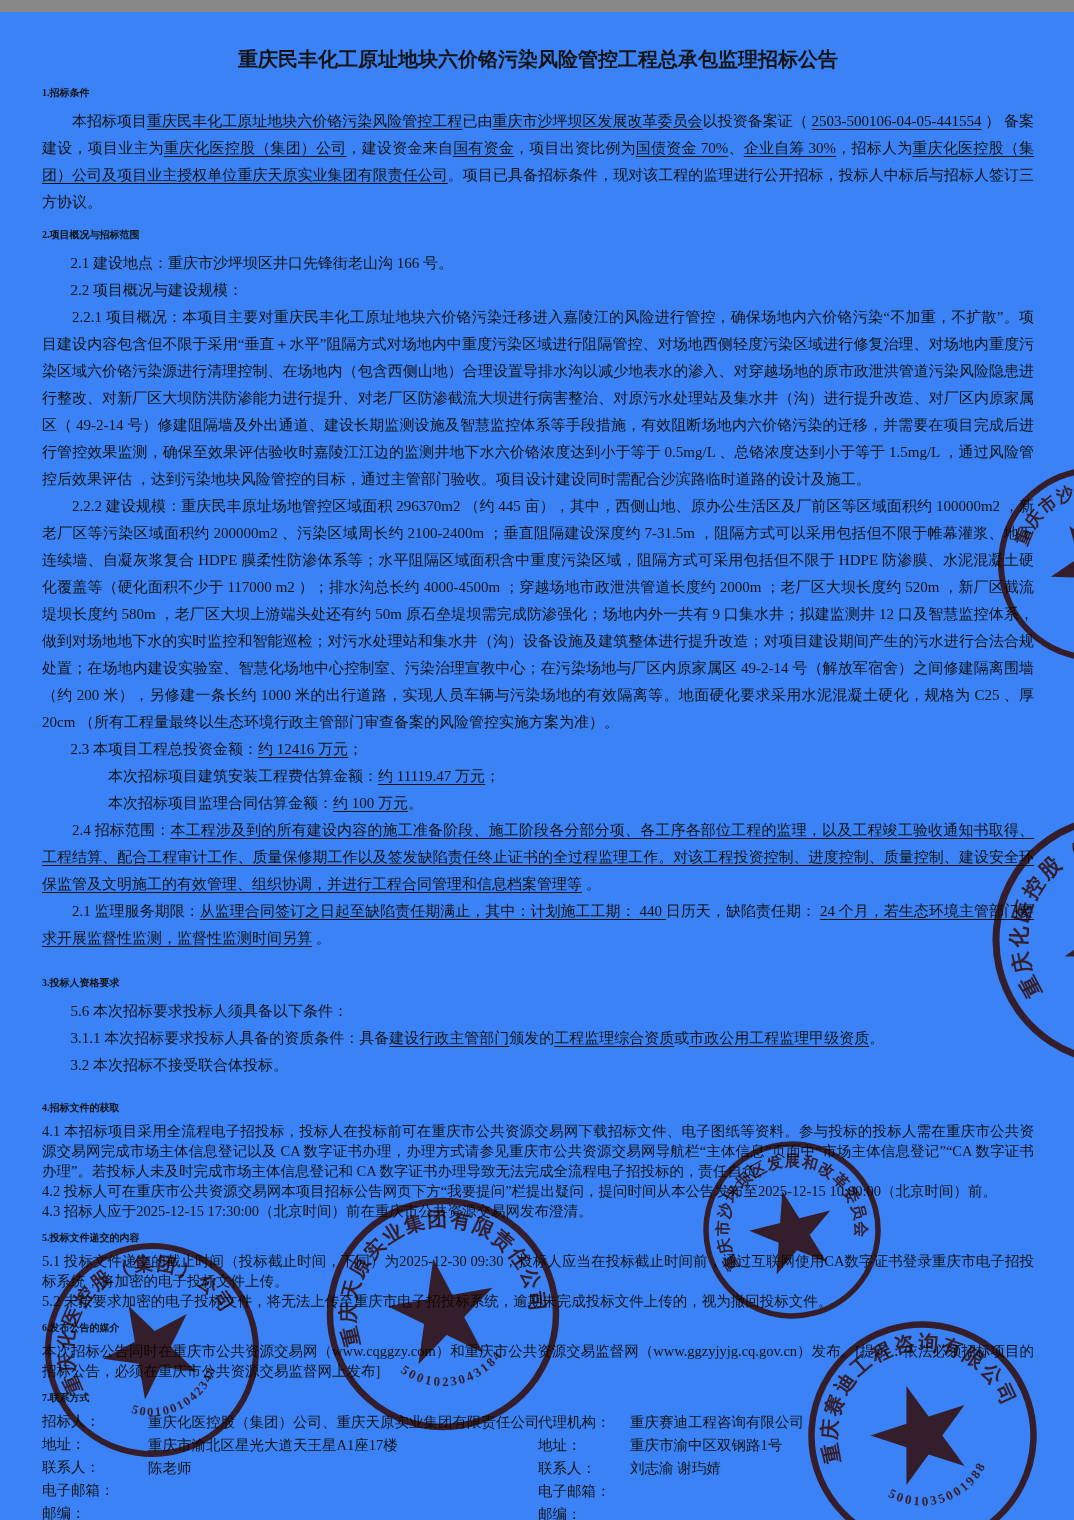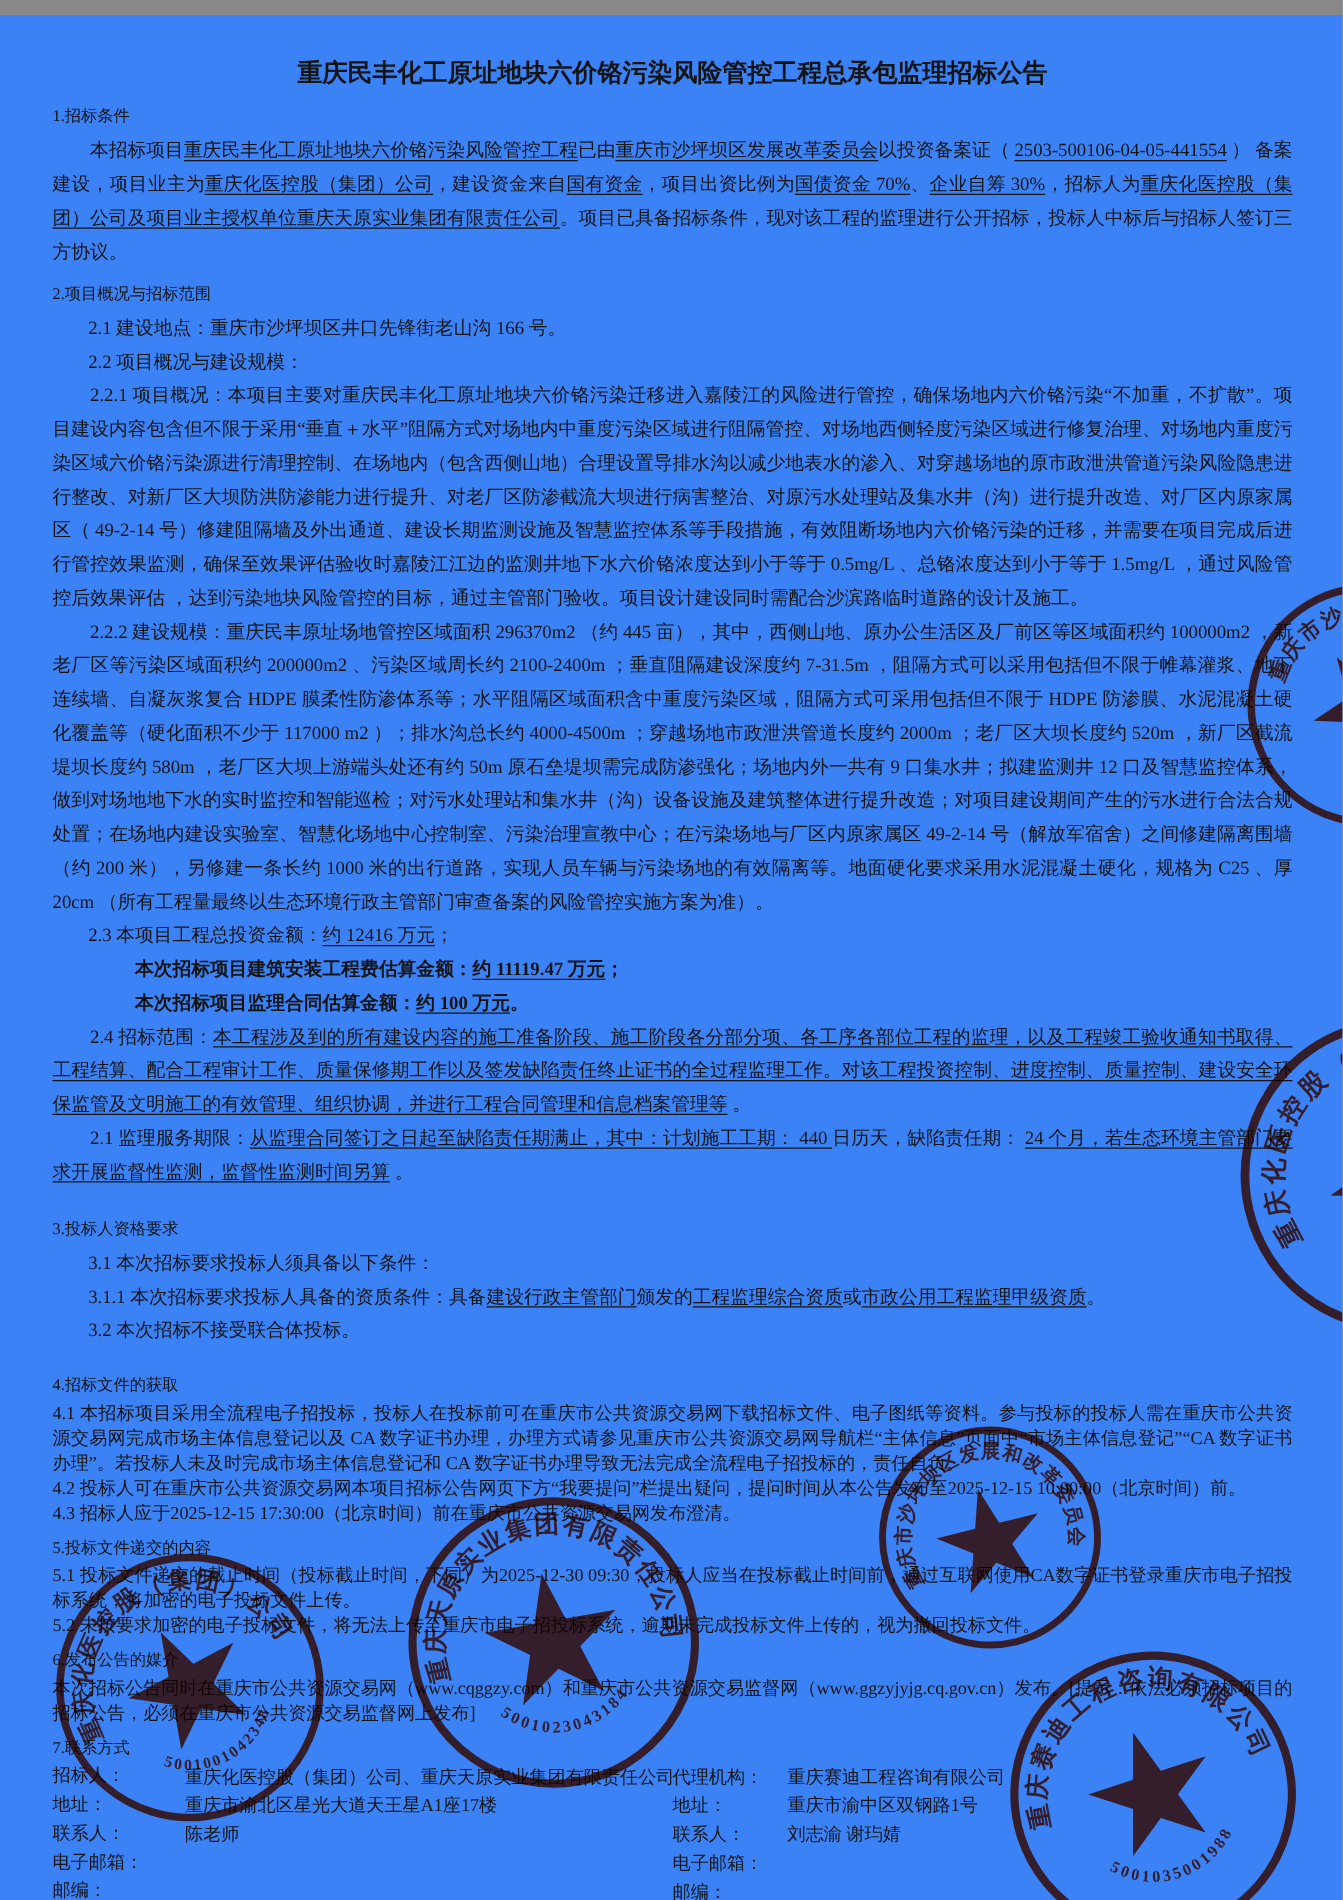--- a/index.html
+++ b/index.html
@@ -4,26 +4,26 @@
 <style>
   html,body{margin:0;padding:0;background:#888;}
   .page{
     position:relative; width:1074px; height:1520px; margin:12px auto;
     background:#3b82f6; overflow:hidden; box-sizing:border-box;
     padding:30px 40px 0 42px;
     font-family:"Liberation Serif","DejaVu Serif",serif;
     color:#141414;
   }
   h1{font-size:20px; line-height:26px; text-align:center; margin:4px 0 10px; font-weight:bold;}
-  h2{font-size:13px; line-height:22px; margin:8px 0 4px; font-weight:normal;}
+  h2{font-size:10px; line-height:22px; margin:8px 0 4px; font-weight:bold;}
   p{margin:0; font-size:15px; line-height:26px; text-align:justify;}
   .sp p{line-height:27px;}
   .ind{text-indent:2em;}
   .it{padding-left:1.9em; text-indent:0;}
-  .sub{padding-left:4.4em;font-weight:bold;}
+  .sub{padding-left:4.4em;}
   .tight p{font-size:14.5px; line-height:20px;}
   .tight h2{margin:6px 0 2px;}
   .u{text-decoration:underline; text-underline-offset:3px;}
   .gap{height:12px;}
   .contact{display:flex; margin-top:2px;}
   .ccol{width:50%;}
   .crow{display:flex; font-size:14.5px; line-height:23px;}
   .clab{flex:0 0 106px; white-space:nowrap;font-family:Liberation Mono, monospace;}
   .clab2{flex:0 0 92px; white-space:nowrap;}
   .cval{white-space:nowrap;}
@@ -53,21 +53,21 @@
     <p class="sub"><span>本次招标项目建筑安装工程费估算金额：</span><span class="u">约 11119.47 万元</span><span>；</span></p>
     <p class="sub"><span>本次招标项目监理合同估算金额：</span><span class="u">约 100 万元</span><span>。</span></p>
     <p class="ind"><span>2.4  招标范围：</span><span class="u">本工程涉及到的所有建设内容的施工准备阶段、施工阶段各分部分项、各工序各部位工程的监理，以及工程竣工验收通知书取得、工程结算、配合工程审计工作、质量保修期工作以及签发缺陷责任终止证书的全过程监理工作。对该工程投资控制、进度控制、质量控制、建设安全环保监管及文明施工的有效管理、组织协调，并进行工程合同管理和信息档案管理等</span><span> 。</span></p>
     <p class="ind"><span>2.1   监理服务期限：</span><span class="u">从监理合同签订之日起至缺陷责任期满止，其中：计划施工工期：</span><span class="u"> 440 </span><span>日历天，缺陷责任期： </span><span class="u">24 </span><span class="u">个月，若生态环境主管部门要求开展监督性监测，监督性监测时间另算</span><span> 。</span></p>
   </div>
 
   <div class="gap"></div>
 
   <div class="blk sp">
     <h2>3.投标人资格要求</h2>
-    <p class="it">3.1  本次招标要求投标人须具备以下条件：</p>
+    <p class="it">5.6  本次招标要求投标人须具备以下条件：</p>
     <p class="it"><span>3.1.1  本次招标要求投标人具备的资质条件：具备</span><span class="u">建设行政主管部门</span><span>颁发的</span><span class="u">工程监理综合资质</span><span>或</span><span class="u">市政公用工程监理甲级资质</span><span>。</span></p>
     <p class="it">3.2  本次招标不接受联合体投标。</p>
   </div>
 
   <div class="gap"></div>
 
   <div class="tight">
     <h2>4.招标文件的获取</h2>
     <p>4.1 本招标项目采用全流程电子招投标，投标人在投标前可在重庆市公共资源交易网下载招标文件、电子图纸等资料。参与投标的投标人需在重庆市公共资源交易网完成市场主体信息登记以及 CA 数字证书办理，办理方式请参见重庆市公共资源交易网导航栏“主体信息”页面中“市场主体信息登记”“CA 数字证书办理”。若投标人未及时完成市场主体信息登记和 CA 数字证书办理导致无法完成全流程电子招投标的，责任自负。</p>
     <p>4.2 投标人可在重庆市公共资源交易网本项目招标公告网页下方“我要提问”栏提出疑问，提问时间从本公告发布至2025-12-15 10:00:00（北京时间）前。</p>

